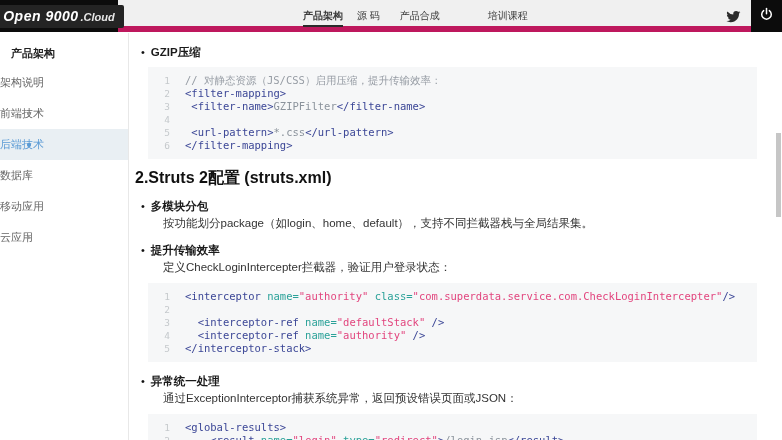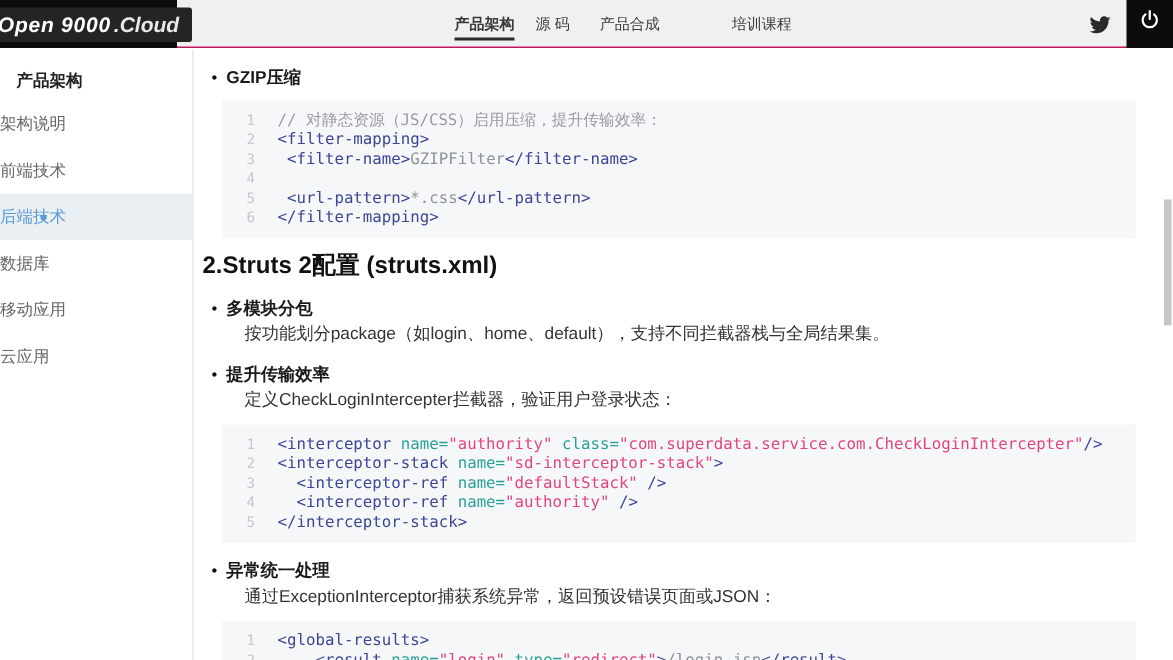--- a/index.html
+++ b/index.html
@@ -2,27 +2,27 @@
 <html><head>
 <meta charset="utf-8">
 <style>
   * { margin:0; padding:0; box-sizing:border-box; }
   html,body { width:782px; height:440px; overflow:hidden; background:#fff;
               font-family:"Liberation Sans","DejaVu Sans",sans-serif; }
   body { position:relative; }
 
   
   .header { position:absolute; top:0; left:0; width:782px; height:32px;
-            background:#f0f0f0; border-bottom:1px solid #be185d; z-index:5; }
+            background:#f0f0f0; border-bottom:6px solid #be185d; z-index:5; }
   .logo-box { position:absolute; left:0; top:0; width:118px; height:32px;
               background:#0c0c0c; display:flex; align-items:center; justify-content:center; }
   .logo-inner { background:#242424; border-radius:2px; padding:3px 9px 4px;
                 display:flex; align-items:baseline; white-space:nowrap; }
   .logo-main { color:#fff; font-weight:bold; font-style:italic; font-size:14px; letter-spacing:.5px; }
-  .logo-suffix { color:#e8e8e8; font-weight:bold; font-style:italic; font-size:14px; margin-left:2px; }
+  .logo-suffix { color:#e8e8e8; font-weight:bold; font-style:italic; font-size:11px; margin-left:2px; }
 
   .main-nav { position:absolute; left:303px; top:0; height:32px; display:flex; align-items:center; }
   .nav-item { font-size:10px; color:#3a3a3a; cursor:pointer; padding:4px 0 4px; white-space:nowrap; }
   .nav-item:nth-child(1){ margin-right:14px; }
   .nav-item:nth-child(2){ margin-right:20px; }
   .nav-item:nth-child(3){ margin-right:48px; }
   .nav-item.active { border-bottom:2px solid #2b2b2b; padding-bottom:2px; font-weight:bold; }
 
   .bird-btn { position:absolute; right:41px; top:9px; width:15px; height:15px; cursor:pointer; }
   .power-box { position:absolute; right:0; top:0; width:31px; height:32px; background:#0c0c0c;
@@ -168,21 +168,20 @@
       <span class="b-title">提升传输效率</span>
     </div>
     <div class="b-desc">定义CheckLoginIntercepter拦截器，验证用户登录状态：</div>
     <div class="code-block">
       <div class="code-line">
         <span class="ln">1</span>
         <span class="cd"><span class="tok-t">&lt;interceptor</span><span class="tok-a"> name=</span><span class="tok-v">"authority"</span><span class="tok-a"> class=</span><span class="tok-v">"com.superdata.service.com.CheckLoginIntercepter"</span><span class="tok-t">/&gt;</span></span>
       </div>
       <div class="code-line">
         <span class="ln">2</span>
-        <span class="cd"><span class="tok-t">&lt;interceptor-stack</span><span class="tok-a"> name=</span><span class="tok-v">"sd-interceptor-stack"</span><span class="tok-t">&gt;</span></span>
       </div>
       <div class="code-line">
         <span class="ln">3</span>
         <span class="cd"><span class="tok-t">  &lt;interceptor-ref</span><span class="tok-a"> name=</span><span class="tok-v">"defaultStack"</span><span class="tok-t"> /&gt;</span></span>
       </div>
       <div class="code-line">
         <span class="ln">4</span>
         <span class="cd"><span class="tok-t">  &lt;interceptor-ref</span><span class="tok-a"> name=</span><span class="tok-v">"authority"</span><span class="tok-t"> /&gt;</span></span>
       </div>
       <div class="code-line">

